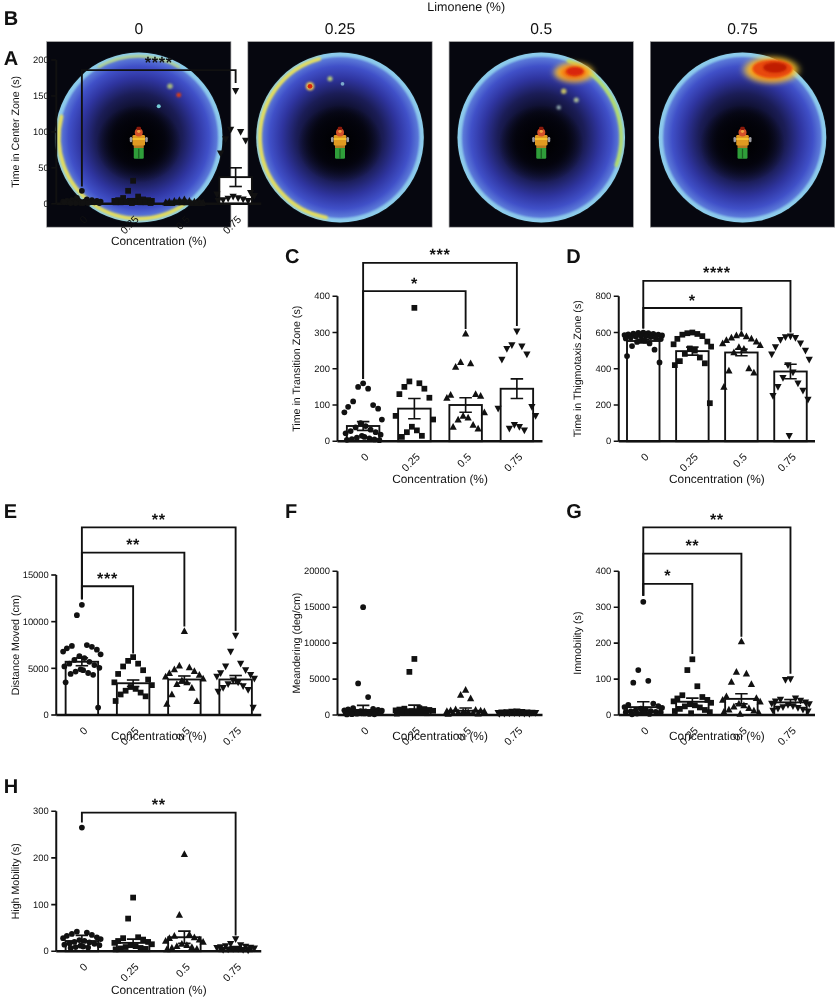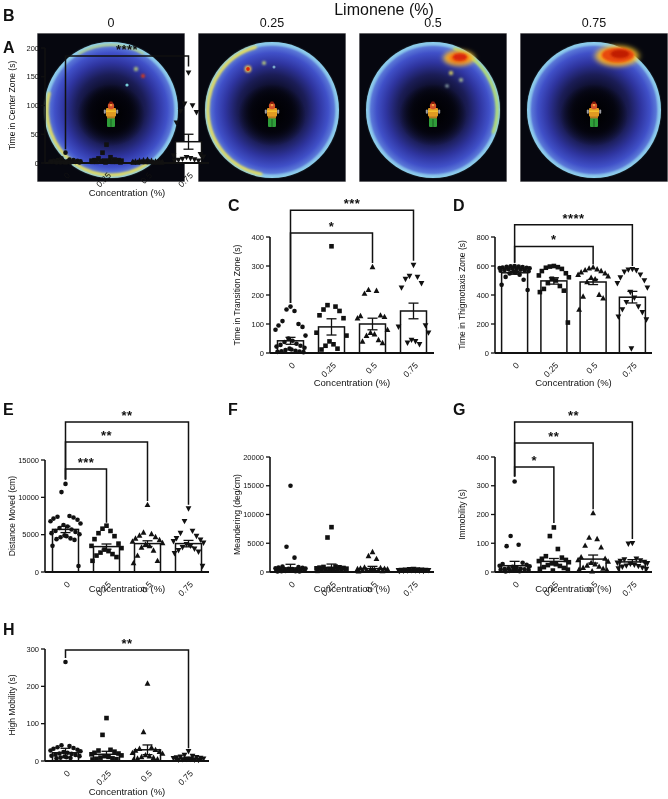--- a/index.html
+++ b/index.html
@@ -1,20 +1,20 @@
 <!DOCTYPE html>
 <html><head>
 <meta charset="utf-8">
 <style>
   html,body{margin:0;padding:0;background:#fff;}
   .fig{position:relative;width:668px;height:799px;background:#fff;
        font-family:"Liberation Sans",sans-serif;color:#111;overflow:hidden;}
   .pletter{position:absolute;font-weight:bold;font-size:16px;line-height:1;}
-  .a-title{position:absolute;left:384px;top:1px;transform:translateX(-50%);
-           font-size:16px;white-space:nowrap;}
+  .a-title{position:absolute;left:373px;top:1px;transform:translateX(-50%);
+           font-size:10px;white-space:nowrap;}
   .arena{position:absolute;top:33px;width:148px;height:149px;}
   .arena-label{position:absolute;top:-17px;left:0;right:0;text-align:center;font-size:12.5px;}
   .arena-svg{position:absolute;inset:0;}
   .chart-cell{position:absolute;}
   #cell-B{left:0;top:190;width:225px;height:200px;}
   #cell-C{left:225px;top:190px;width:225px;height:200px;}
   #cell-D{left:450px;top:190px;width:218px;height:200px;}
   #cell-E{left:0;top:392px;width:225px;height:204px;}
   #cell-F{left:225px;top:392px;width:225px;height:204px;}
   #cell-G{left:450px;top:392px;width:218px;height:204px;}

